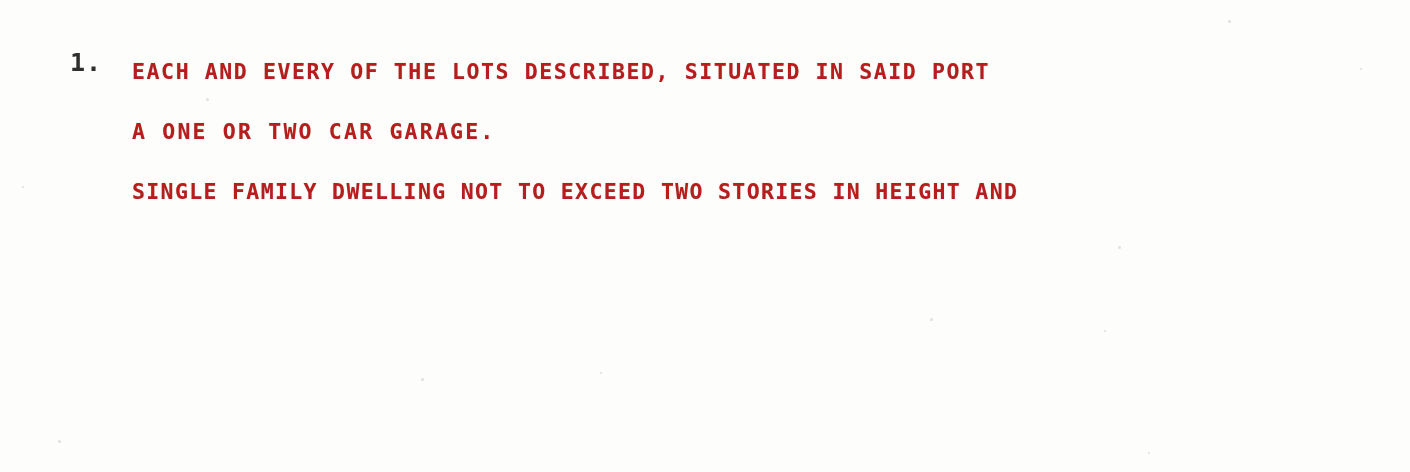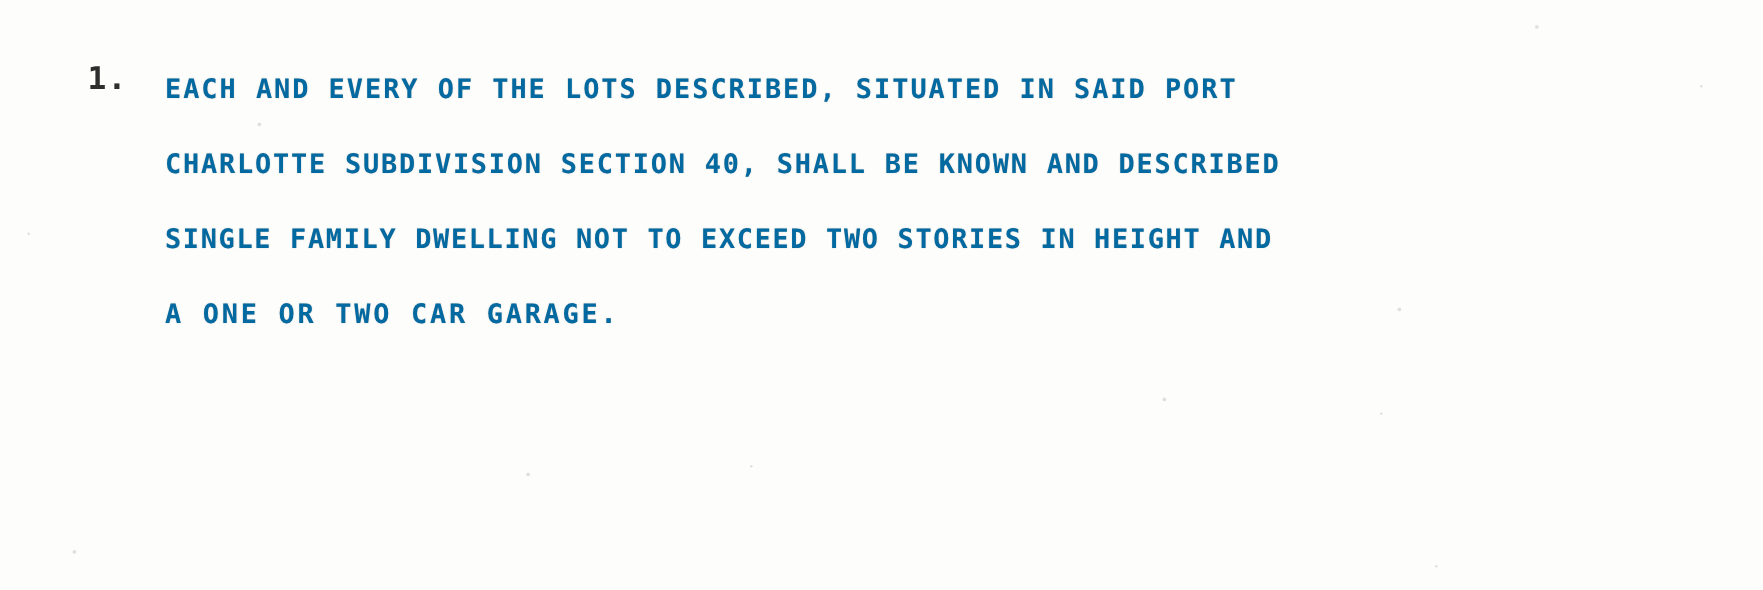--- a/index.html
+++ b/index.html
@@ -45,21 +45,21 @@
     padding-top: 8px;
     font-family: "DejaVu Sans Mono", monospace;
   }
   .clause-body {
     flex: 1 1 auto;
   }
   .line {
     font-size: 21.5px;
     line-height: 60px;
     height: 60px;
-    color: #0369a1;
+    color: #b91c1c;
     font-weight: 700;
     letter-spacing: 1.6px;
     white-space: pre;
     font-family: "DejaVu Sans Mono", monospace;
     text-shadow: 0 0 1px rgba(60,60,60,.35);
   }
   .line.l2 { letter-spacing: 1.45px; }
   .line.l3 { letter-spacing: 1.75px; }
   .line.l4 { letter-spacing: 1.6px; }
   .line.l5 { letter-spacing: 1.35px; }
@@ -79,19 +79,18 @@
   <div class="speck" style="left:1104px; top:330px; width:2px; height:2px;"></div>
   <div class="speck" style="left:421px; top:378px; width:3px; height:3px;"></div>
   <div class="speck" style="left:600px; top:372px; width:2px; height:2px;"></div>
   <div class="speck" style="left:58px; top:440px; width:3px; height:3px;"></div>
   <div class="speck" style="left:1148px; top:452px; width:2px; height:2px;"></div>
 
   <div class="clause">
     <div class="clause-number">1.</div>
     <div class="clause-body">
       <div class="line l1">EACH AND EVERY OF THE LOTS DESCRIBED, SITUATED IN SAID PORT</div>
-      <div class="line l2">CHARLOTTE SUBDIVISION SECTION 40, SHALL BE KNOWN AND DESCRIBED</div>
+      <div class="line l6">A ONE OR TWO CAR GARAGE.</div>
       <div class="line l5">SINGLE FAMILY DWELLING NOT TO EXCEED TWO STORIES IN HEIGHT AND</div>
-      <div class="line l6">A ONE OR TWO CAR GARAGE.</div>
     </div>
   </div>
 
 </div>
 
 </body></html>

